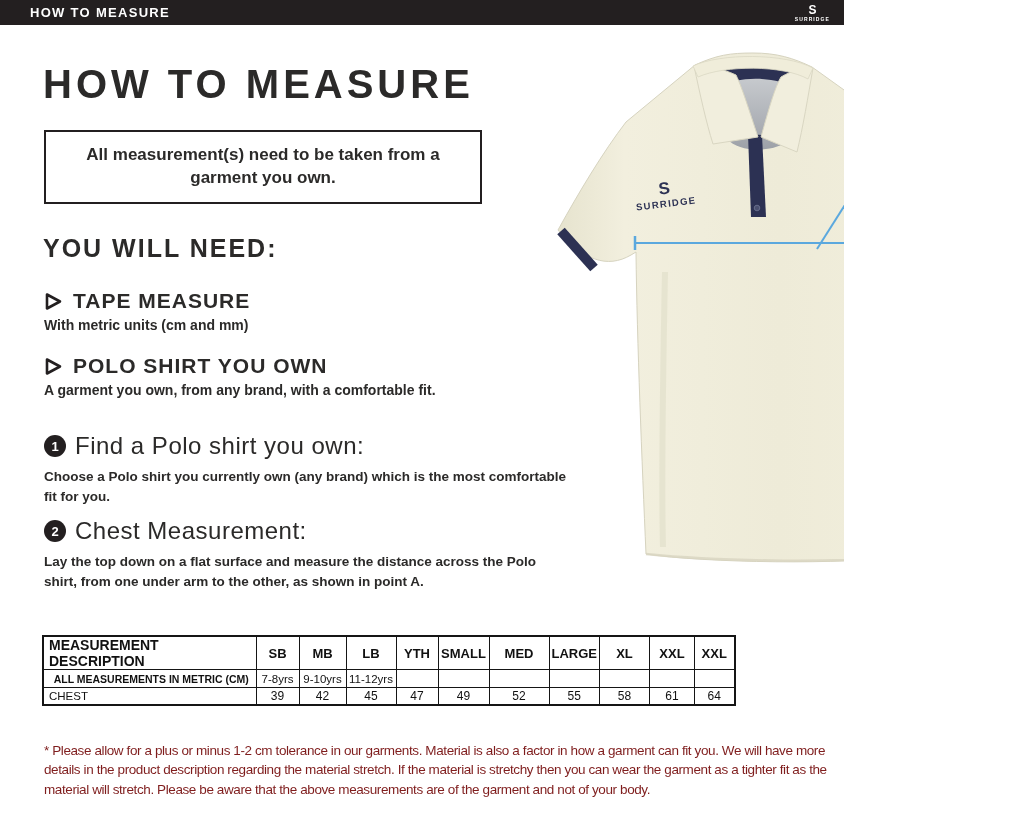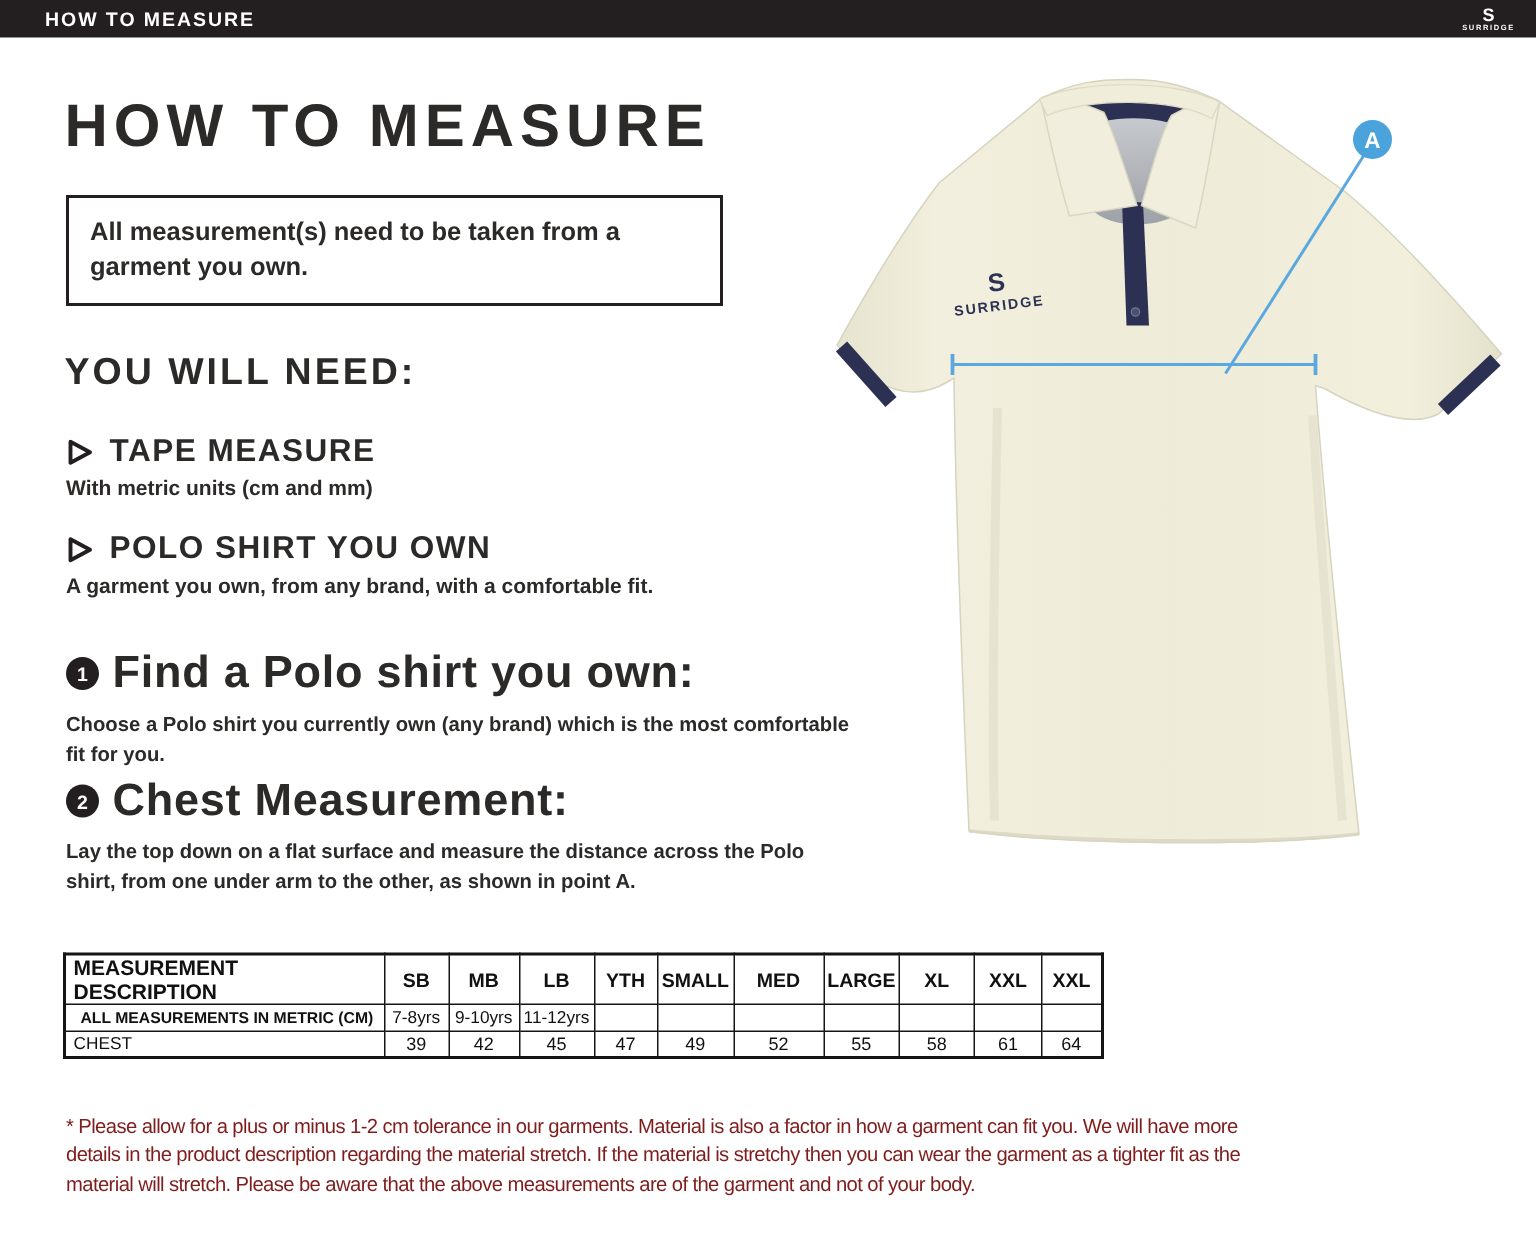--- a/index.html
+++ b/index.html
@@ -1,58 +1,58 @@
 <!DOCTYPE html>
 <html><head>
 <meta charset="utf-8">
 <style>
   html,body { margin:0; padding:0; background:#fff; }
   .page {
-    position:relative; width:1024px; height:835px; background:#ffffff;
+    position:relative; width:844px; height:835px; background:#ffffff;
     font-family:"Liberation Sans", sans-serif; color:#231f20; overflow:hidden;
   }
 
   
   .topbar {
     position:absolute; top:0; left:0; right:0; height:25px; background:#231f20;
     display:flex; align-items:center; justify-content:space-between;
     padding:0 8px 0 30px; box-sizing:border-box;
   }
   .topbar-title { color:#fff; font-weight:bold; font-size:13px; letter-spacing:1.3px; }
   .brand { display:flex; flex-direction:column; align-items:center; line-height:1; padding-right:6px; }
   .brand-s { color:#fff; font-weight:bold; font-size:12px; line-height:1; }
   .brand-name { color:#fff; font-size:5px; letter-spacing:1.1px; font-weight:bold; margin-top:1px; }
 
   
   .main-title { position:absolute; left:43px; top:62px; margin:0; font-size:40px; font-weight:bold; letter-spacing:4px; color:#2b2a29; }
 
   .notice {
     position:absolute; left:44px; top:130px; width:438px; box-sizing:border-box;
     border:2px solid #231f20; padding:12px 14px;
-    font-size:17px; font-weight:bold; line-height:1.35; color:#2b2a29;
+    font-size:17px; font-weight:bold; line-height:1.35; color:#2b2a29;text-align:center;
   }
 
   .need-heading { position:absolute; left:43px; top:234px; font-size:25px; font-weight:bold; letter-spacing:2px; color:#2b2a29;text-align:right; }
 
   .need-item { position:absolute; left:44px; }
   .need-item.first  { top:289px; }
   .need-item.second { top:354px; }
   .need-title-row { display:flex; align-items:center; gap:10px; }
   .need-title { font-size:21px; font-weight:bold; letter-spacing:1px; color:#2b2a29; }
   .need-sub { font-size:14px; font-weight:bold; margin-top:4px; color:#2b2a29; }
 
   .step { position:absolute; left:44px; width:528px; }
   .step.first  { top:432px; }
   .step.second { top:517px; }
   .step-title-row { display:flex; align-items:center; gap:9px; }
   .step-num {
     width:22px; height:22px; border-radius:50%; background:#231f20; color:#fff;
     font-size:13px; font-weight:bold; display:flex; align-items:center; justify-content:center; flex:0 0 22px;
   }
-  .step-title { font-size:30px; font-weight:bold; letter-spacing:0.5px; color:#2b2a29; }
+  .step-title { font-size:24px; font-weight:normal; letter-spacing:0.5px; color:#2b2a29; }
   .step-desc { font-size:13.5px; font-weight:bold; line-height:1.45; margin-top:7px; color:#2b2a29; }
 
   .sizechart-heading { position:absolute; left:43px; top:608px; display:flex; align-items:flex-end; gap:8px; }
   .sizechart-title { font-size:28px; font-weight:bold; letter-spacing:2.5px; color:#2b2a29; }
   .sizechart-sub { font-size:13.5px; font-weight:bold; padding-bottom:4px; color:#2b2a29; }
 
   
   .size-table {
     position:absolute; left:42px; top:635px; border-collapse:collapse; table-layout:fixed;
     border:2px solid #151515; font-family:"Liberation Sans", sans-serif; color:#111;

